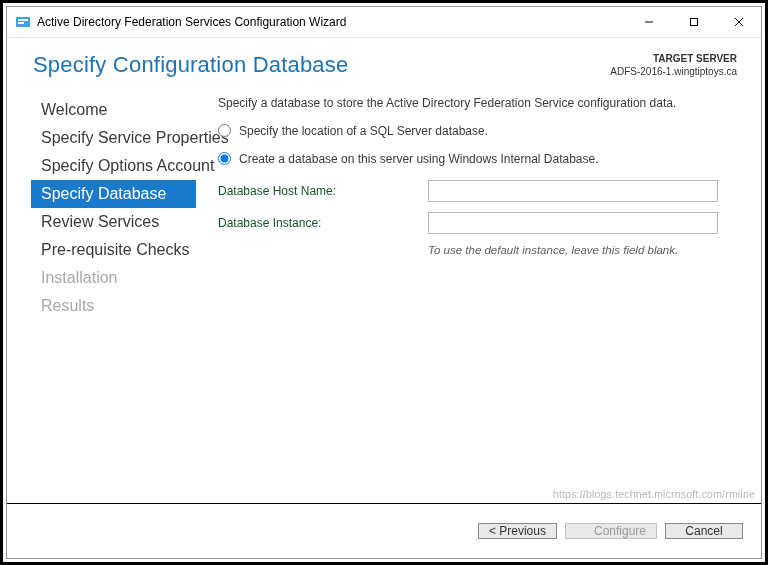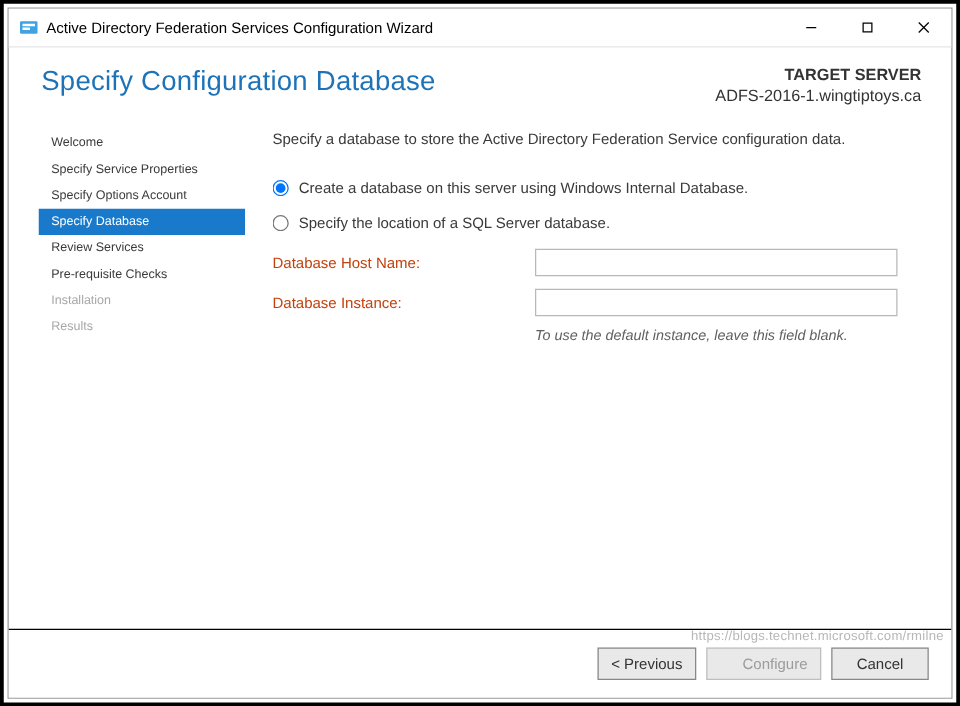--- a/index.html
+++ b/index.html
@@ -42,78 +42,78 @@
   .win-btn svg { width: 10px; height: 10px; }
   
   .header {
     padding: 14px 24px 8px 26px;
     display: flex; align-items: flex-start; justify-content: space-between;
   }
   .header h1 {
     margin: 0; font-weight: 400; font-size: 22px;
     color: #1e73b8; letter-spacing: .2px;
   }
-  .target { text-align: right; font-size: 13px; line-height: 1.3; color:#333; }
+  .target { text-align: right; font-size: 10px; line-height: 1.3; color:#333; }
   .target .label { font-weight: 700; }
   
   .body { flex: 1 1 auto; display: flex; padding: 6px 24px 0 24px; }
   .sidebar {
     width: 165px; flex-shrink: 0; padding-top: 4px;
   }
   .nav {}
   .nav-item {
     padding: 5px 10px 5px 10px;
-    font-size: 10px; color: #3a3a3a; cursor: pointer;
+    font-size: 16px; color: #3a3a3a; cursor: pointer;
     white-space: nowrap;
   }
   .nav-item.selected {
     background: #1979ca; color: #fff;
   }
   .nav-item.disabled { color: #a8a8a8; cursor: default; }
   .content {
     flex: 1 1 auto; padding: 4px 4px 0 22px;
     font-size: 12px; color: #3a3a3a;
   }
-  .intro { margin-bottom: 24px; line-height: 1.3; }
+  .intro { margin-bottom: 12px; line-height: 1.3; }
   .radio-row {
     display: flex; align-items: center; gap: 8px; margin: 8px 0 14px 0;
   }
   .radio-row input[type=radio] { margin: 0; }
   .form-row {
     display: flex; align-items: center; margin: 10px 0;
   }
   .form-label {
-    width: 210px; color: #c2410c;
+    width: 210px; color: #14532d;
   }
   .text-input {
     flex: 0 0 290px; height: 22px; box-sizing: border-box;
     border: 1px solid #b8b8b8; padding: 2px 4px; font-size: 12px;
     background: #fff; color: #333;
   }
   .hint {
     margin-left: 210px; font-style: italic; color: #5f5f5f;
     font-size: 11.5px; margin-top: 2px;
   }
   
   .footer {
     height: 54px; border-top: 1px solid #000;
     display: flex; align-items: center; justify-content: flex-end;
     padding: 0 18px; gap: 8px; background:#fff;
   }
   .btn {
-    min-width: 78px; height: 26px; box-sizing: border-box;
+    min-width: 78px; height: 16px; box-sizing: border-box;
     border: 1px solid #888; background: #e9e9e9;
     font-size: 12px; color:#333; padding: 0 10px;
     display:flex; align-items:center; justify-content:center;
     cursor: pointer;
   }
   .btn.default { border: 2px solid #0b6dd6; background:#e9e9e9; }
   .btn.disabled { color:#9c9c9c; border-color:#bfbfbf; cursor: default; padding-left: 28px; }
   .watermark {
-    position: absolute; right: 6px; bottom: 43px;
+    position: absolute; right: 6px; bottom: 58px;
     font-size: 10.5px; color: #b7b7b7; letter-spacing:.2px;
     pointer-events: none;
   }
 </style>
 </head>
 <body>
 
 <div class="outer">
   <div class="window">
 
@@ -165,29 +165,29 @@
           <div class="nav-item"><span>Pre-requisite Checks</span></div>
           <div class="nav-item disabled"><span>Installation</span></div>
           <div class="nav-item disabled"><span>Results</span></div>
         </div>
       </div>
 
       <div class="content">
         <div class="intro">Specify a database to store the Active Directory Federation Service configuration data.</div>
 
         <label class="radio-row">
+          <input type="radio" name="dbmode" style="">
+          <span>Specify the location of a SQL Server database.</span>
+        </label>
+
+        <label class="radio-row">
           <input type="radio" name="dbmode" checked="" style="">
           <span>Create a database on this server using Windows Internal Database.</span>
         </label>
 
-        <label class="radio-row">
-          <input type="radio" name="dbmode" style="">
-          <span>Specify the location of a SQL Server database.</span>
-        </label>
-
         <div class="form-row">
           <span class="form-label">Database Host Name:</span>
           <input class="text-input" type="text" disabled="" value="" style="">
         </div>
 
         <div class="form-row">
           <span class="form-label">Database Instance:</span>
           <input class="text-input" type="text" disabled="" value="" style="">
         </div>
         <div class="hint">To use the default instance, leave this field blank.</div>

